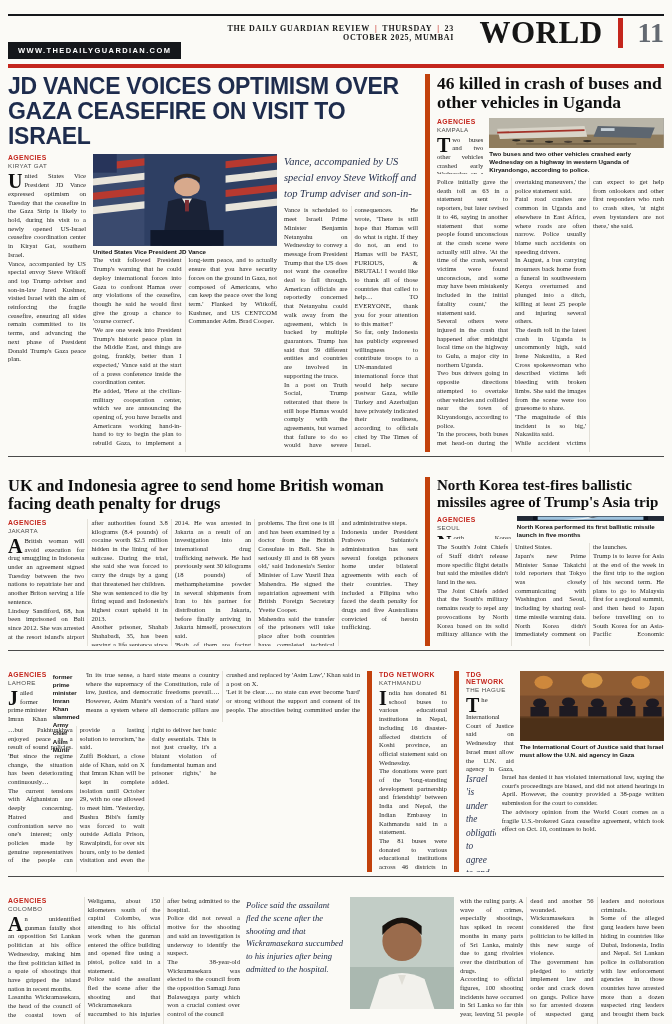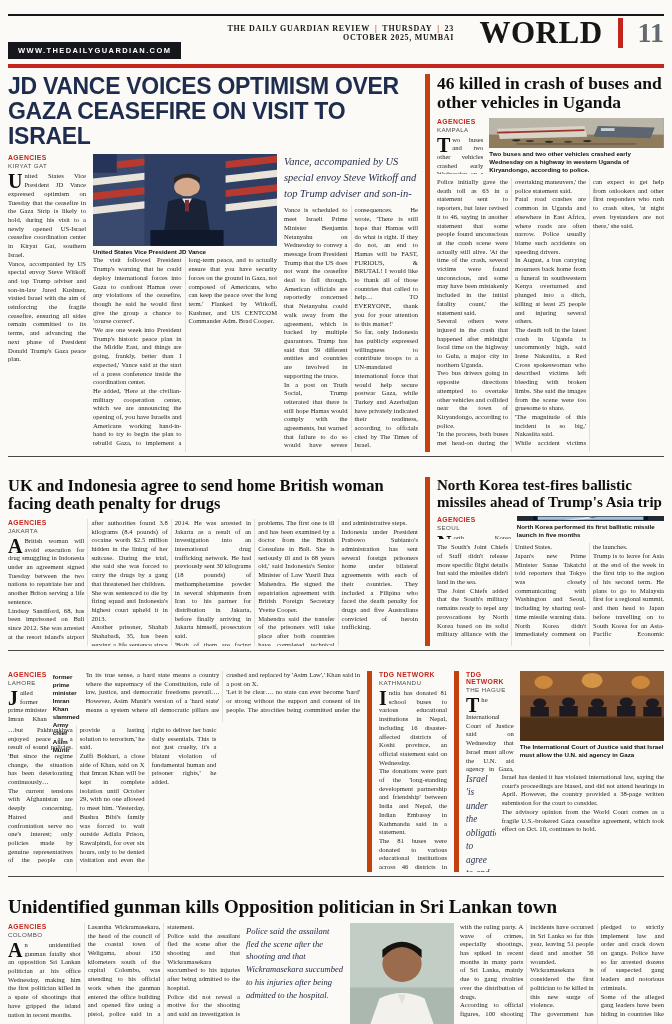--- a/index.html
+++ b/index.html
@@ -219,21 +219,21 @@
 Lindsay Sandiford, 68, has been imprisoned on Bali since 2012. She was arrested at the resort island's airport after authorities found 3.8 kilograms (8.4 pounds) of cocaine worth $2.5 million hidden in the lining of her suitcase. During the trial, she said she was forced to carry the drugs by a gang that threatened her children.
 She was sentenced to die by firing squad and Indonesia's highest court upheld it in 2013.
 Another prisoner, Shahab Shahabadi, 35, has been serving a life sentence since 2014. He was arrested in Jakarta as a result of an investigation into an international drug trafficking network. He had previously sent 30 kilograms (18 pounds) of methamphetamine powder in several shipments from Iran to his partner for distribution in Jakarta, before finally arriving in Jakarta himself, prosecutors said.
 'Both of them are facing problems. The first one is ill and has been examined by a doctor from the British Consulate in Bali. She is seriously ill and is 68 years old,' said Indonesia's Senior Minister of Law Yusril Ihza Mahendra. He signed the repatriation agreement with British Foreign Secretary Yvette Cooper.
 Mahendra said the transfer of the prisoners will take place after both countries have completed technical and administrative steps.
 Indonesia under President Prabowo Subianto's administration has sent several foreign prisoners home under bilateral agreements with each of their countries. They included a Filipina who faced the death penalty for drugs and five Australians convicted of heroin trafficking.</div>
         </div>
       </article>
 
       <article class="art-nk vsep">
-        <h2 class="hl-nk">North Korea test-fires ballistic missiles ahead of Trump's Asia trip</h2>
+        <h2 class="hl-nk">North Korea test-fires ballistic missiles agree of Trump's Asia trip</h2>
         <div class="row2 nk-row">
           <div class="leadcol nk-lead">
             <div class="byline">
               <span class="agency">AGENCIES</span>
               <span class="dateline">SEOUL</span>
             </div>
             <div class="bodytext dropcap clip fill">North Korea performed its first ballistic missile tests in five months Wednesday, days before U.S. President Donald Trump and other leaders are expected to convene in South Korea.
 South Korea's military said it detected multiple short-range ballistic missiles that were launched from an area south of Pyongyang and flew about 350 kilometers (220 miles) toward the northeast.</div>
           </div>
           <figure class="fig fill">
@@ -348,21 +348,20 @@
           <div class="pullquote pq-md icj-quote">Israel 'is under the obligation to agree to and facilitate relief schemes provided by the United Nations and its entities, including UNRWA,' the court's president Yuji Iwasawa said.</div>
           <div class="bodytext clip fill">Israel has denied it has violated international law, saying the court's proceedings are biased, and did not attend hearings in April. However, the country provided a 38-page written submission for the court to consider.
 The advisory opinion from the World Court comes as a fragile U.S.-brokered Gaza ceasefire agreement, which took effect on Oct. 10, continues to hold.</div>
         </div>
       </article>
 
     </section>
 
     <section class="sec-d hsep" style="display:flex;flex-direction:column;min-height:0">
       <article class="art-sl fill">
-        <h2 class="hl-sl">Unidentified gunman kills Opposition politician in Sri Lankan town</h2>
         <div class="sl-row">
           <div class="cols3 clip sl-left">
             <div class="byline">
               <span class="agency">AGENCIES</span>
               <span class="dateline">COLOMBO</span>
             </div>
             <div class="bodytext dropcap">An unidentified gunman fatally shot an opposition Sri Lankan politician at his office Wednesday, making him the first politician killed in a spate of shootings that have gripped the island nation in recent months.
 Lasantha Wickramasekara, the head of the council of the coastal town of Weligama, about 150 kilometers south of the capital Colombo, was attending to his official work when the gunman entered the office building and opened fire using a pistol, police said in a statement.
 Police said the assailant fled the scene after the shooting and that Wickramasekara succumbed to his injuries after being admitted to the hospital.
 Police did not reveal a motive for the shooting and said an investigation is underway to identify the suspect.

